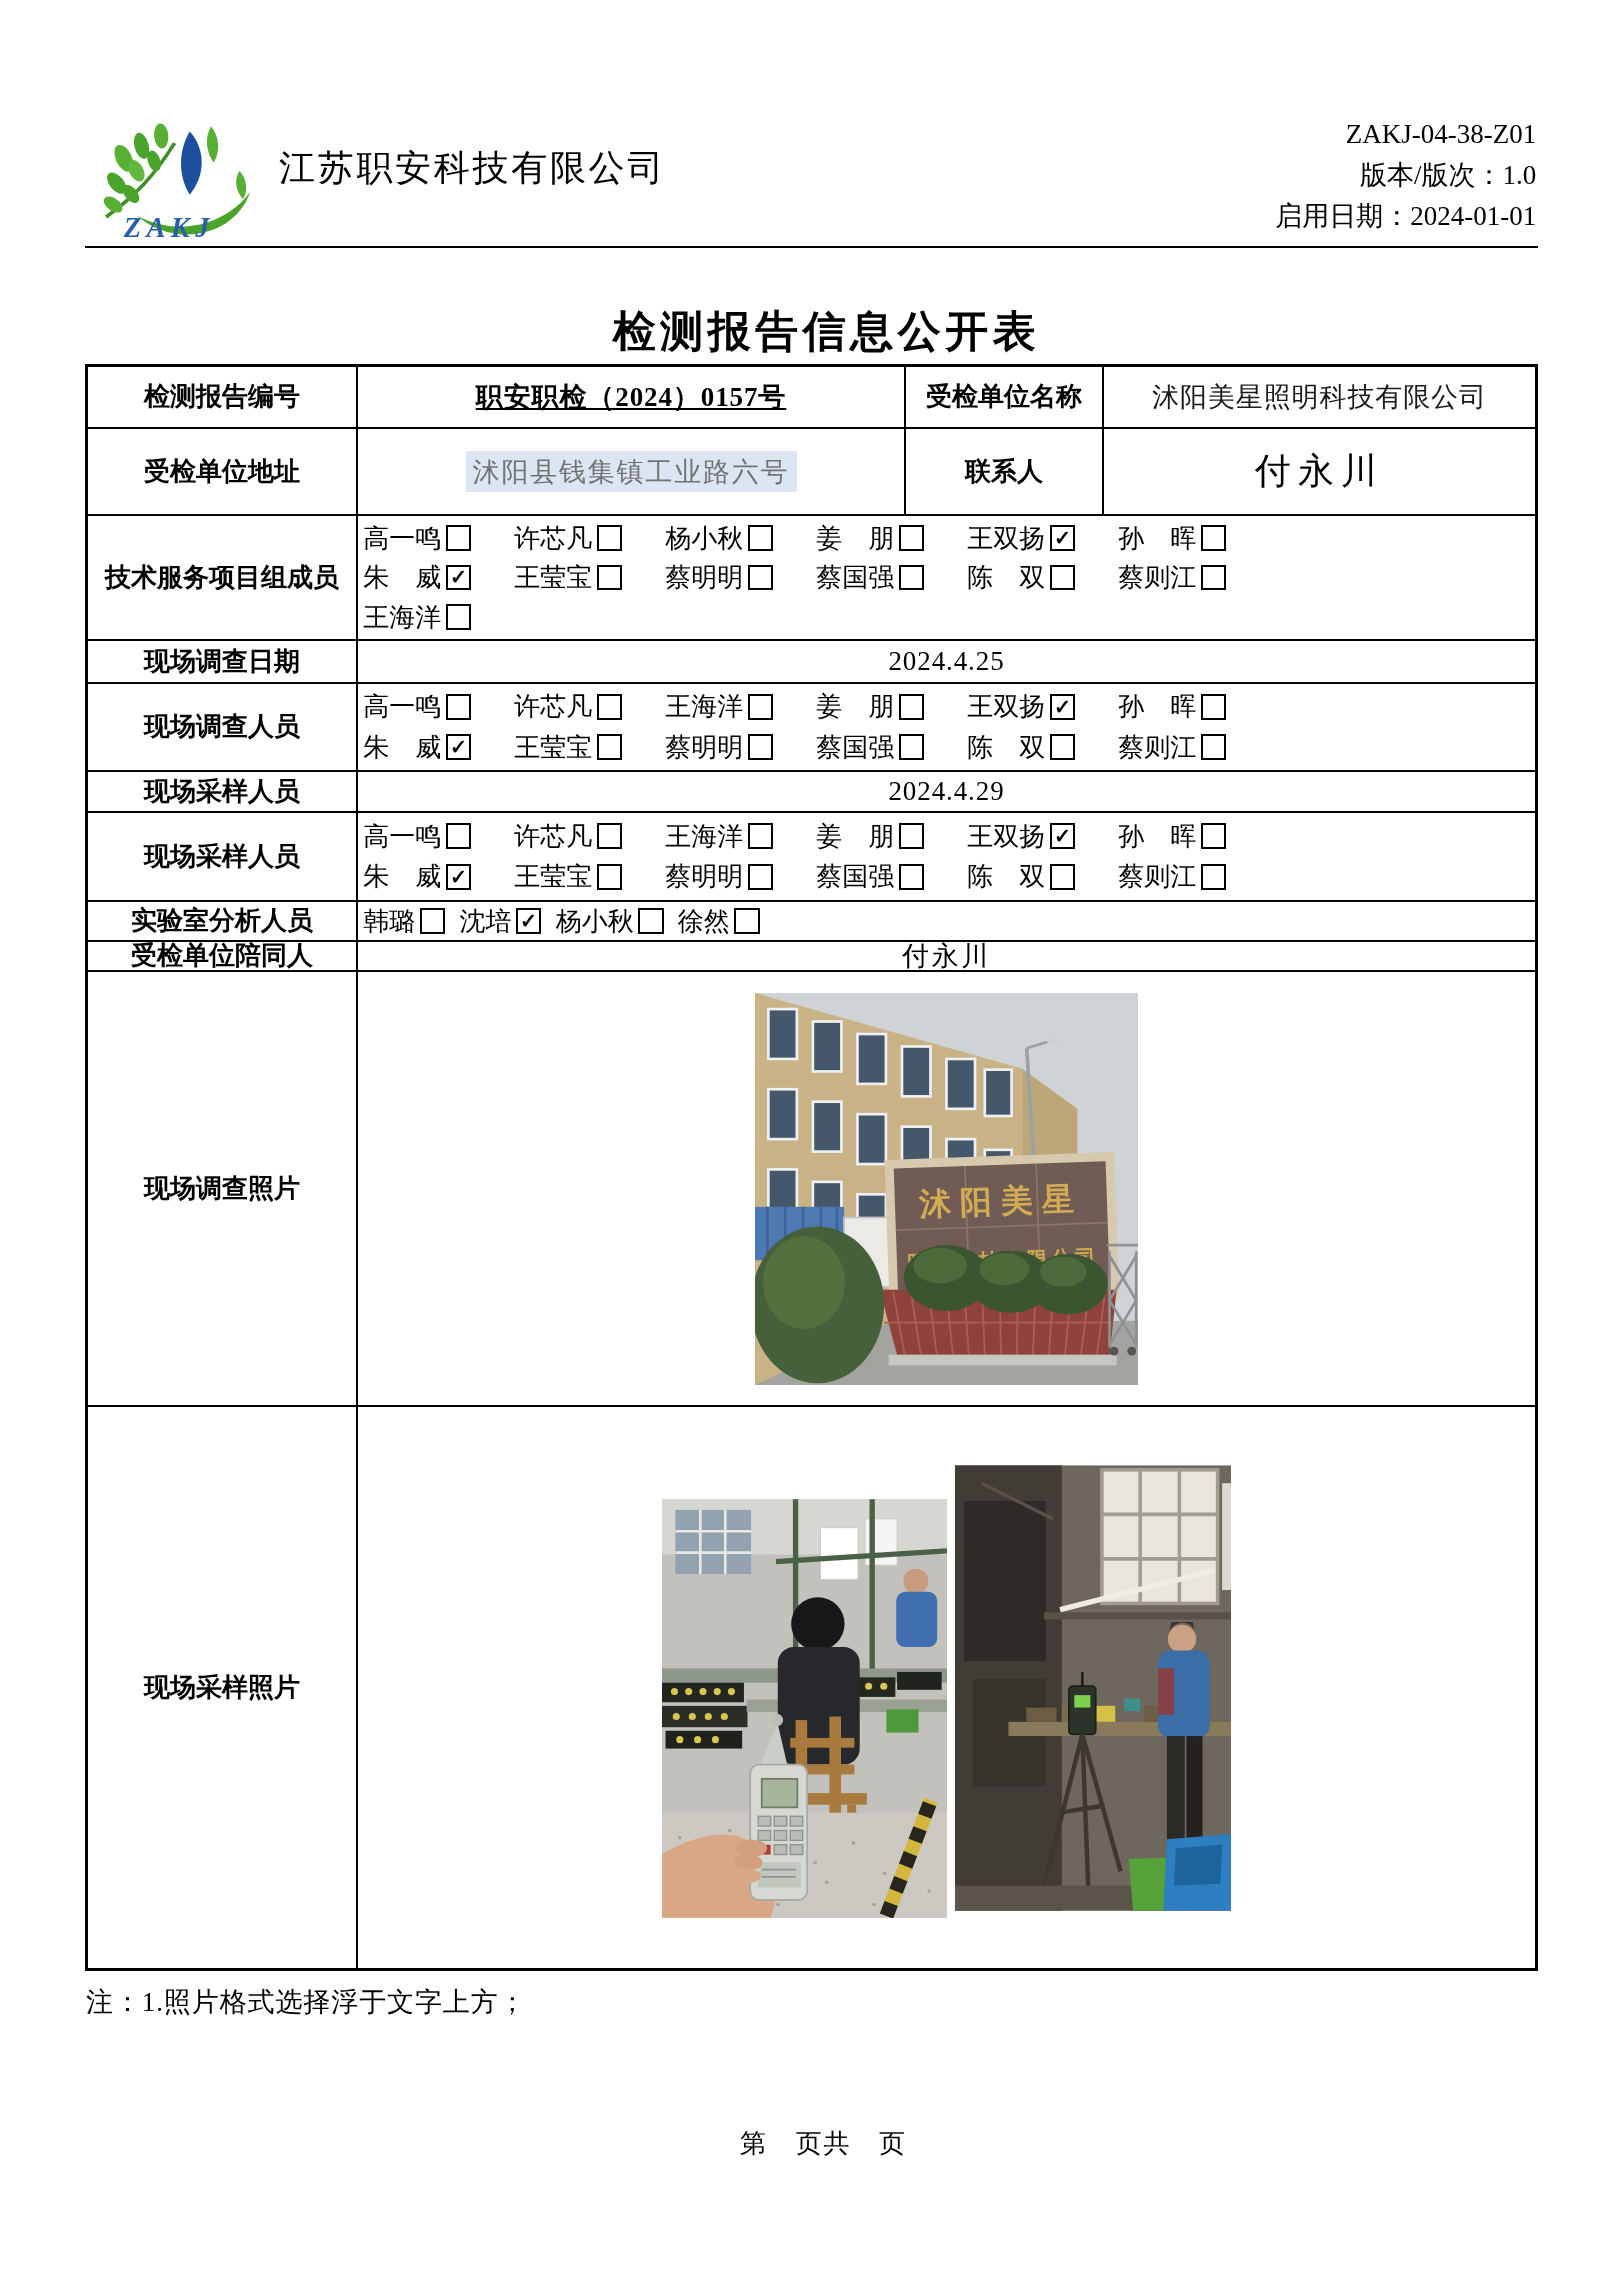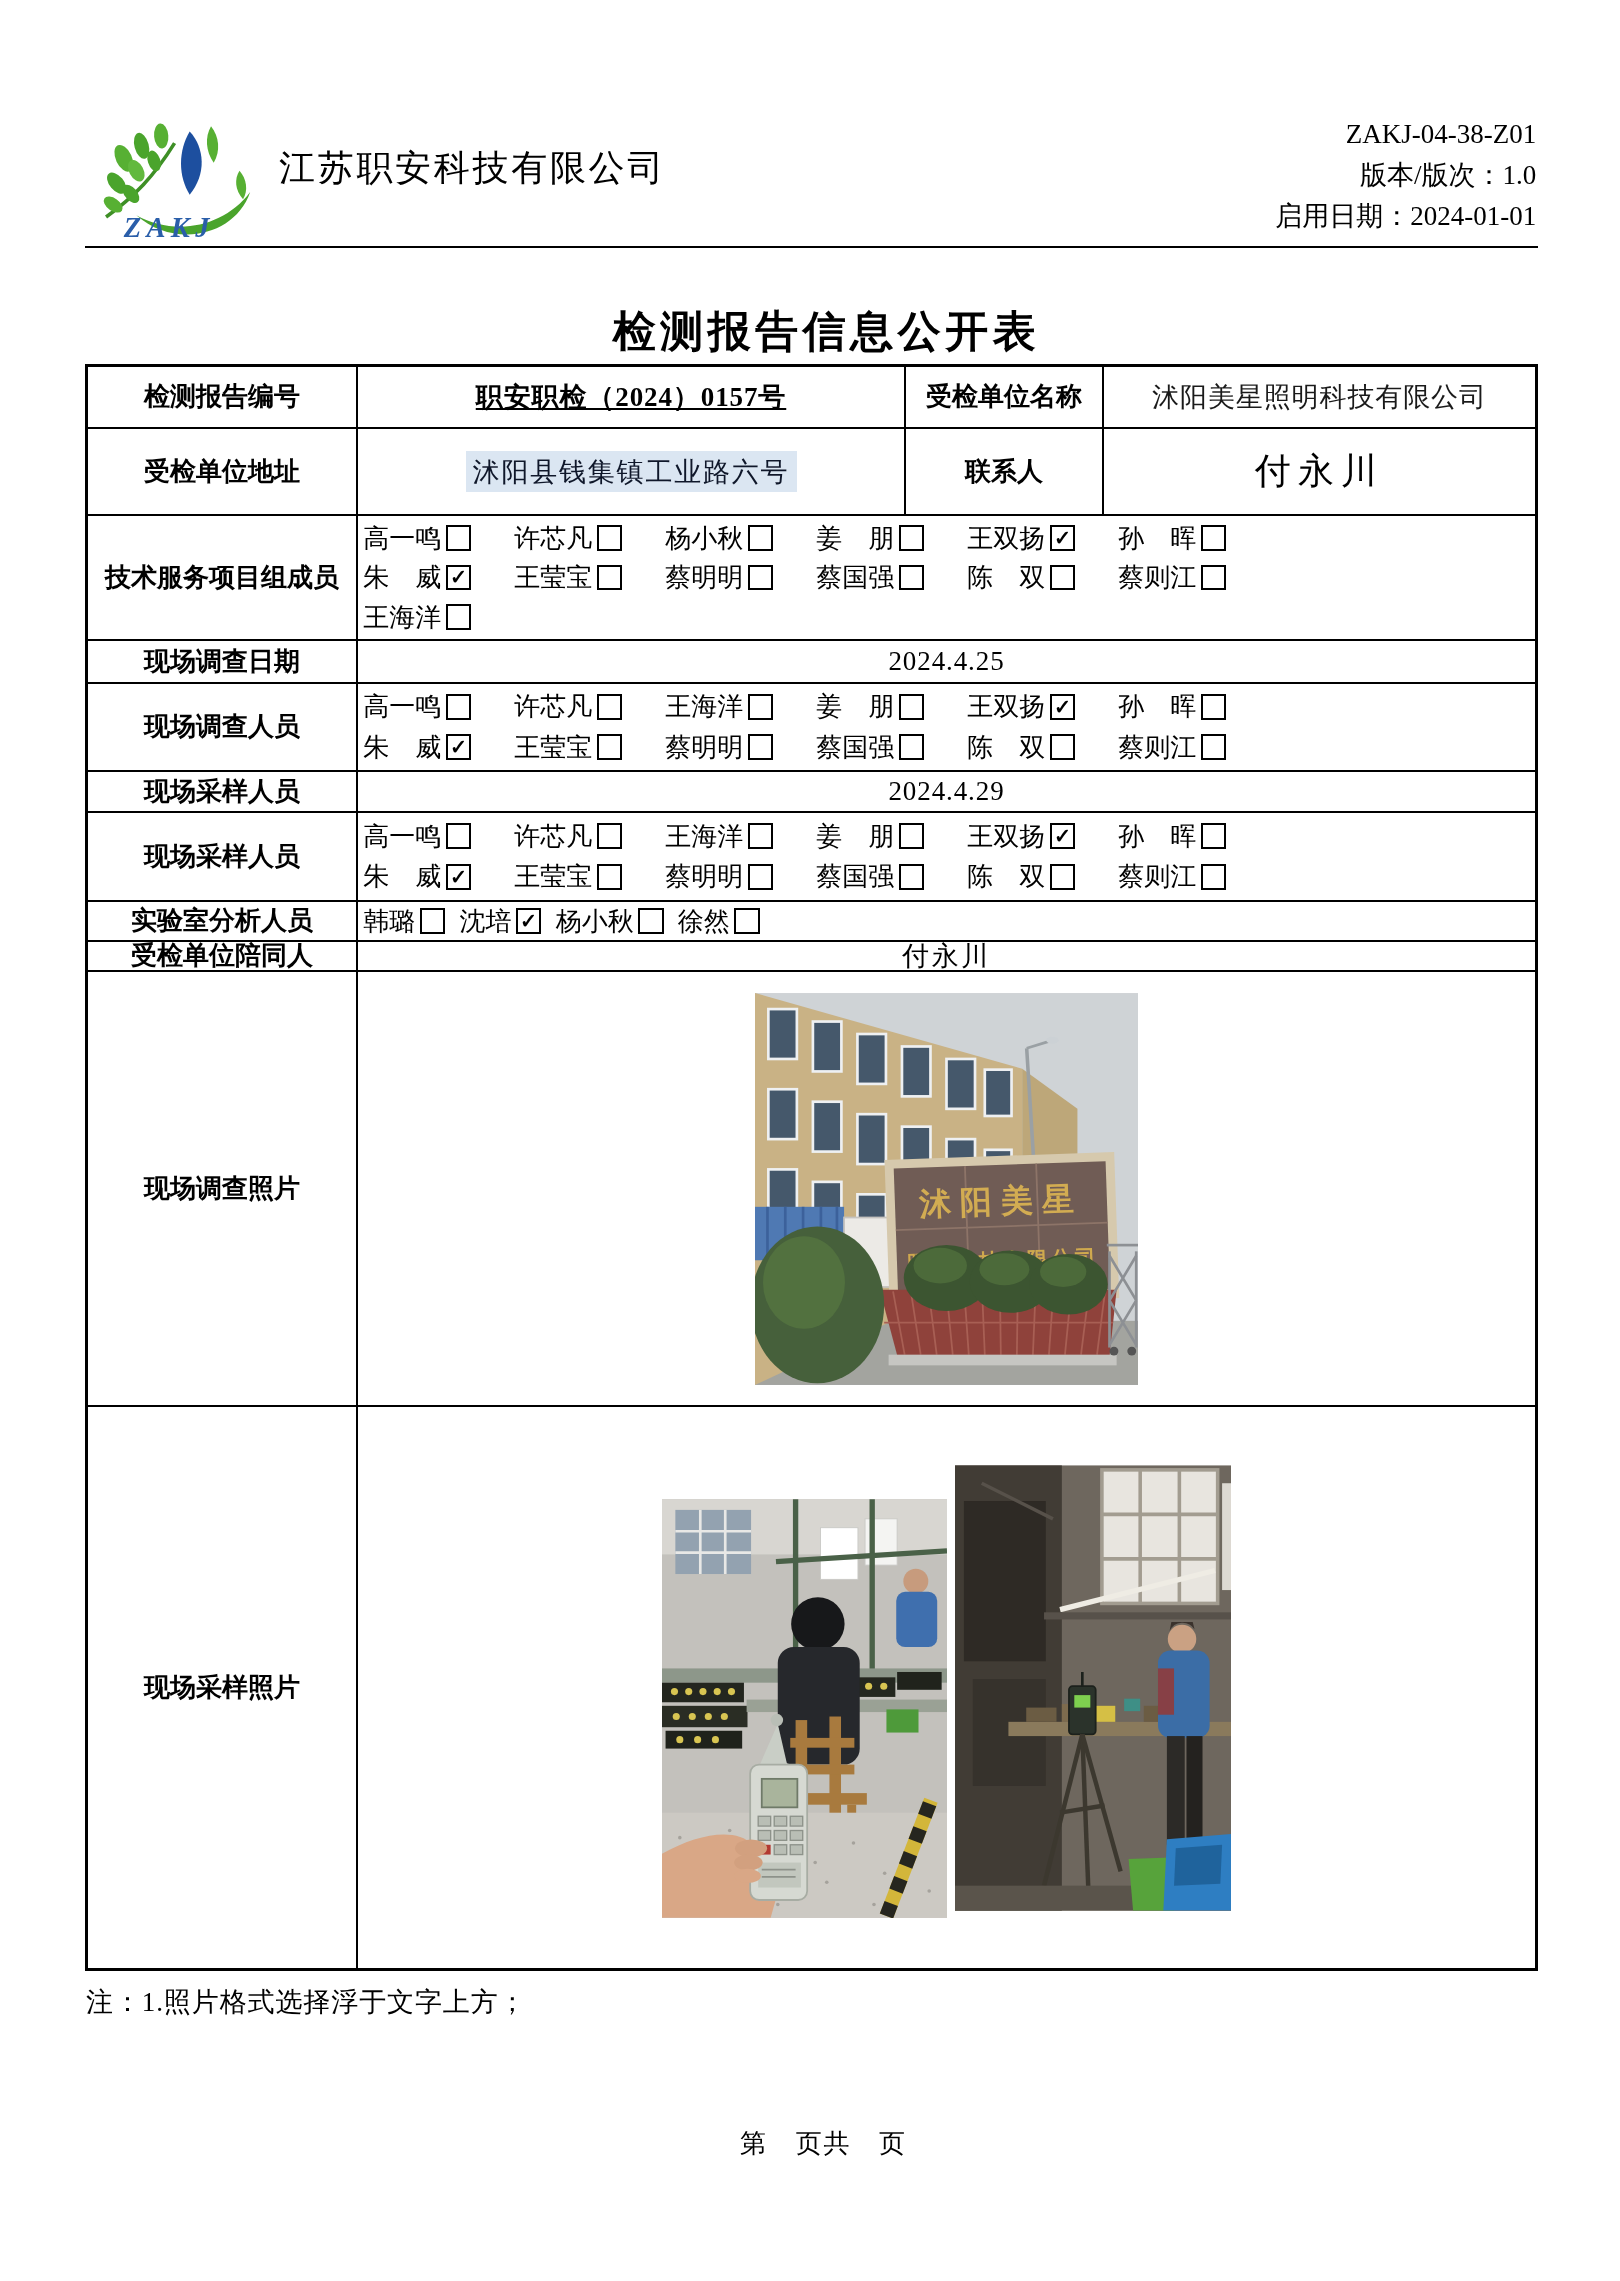--- a/index.html
+++ b/index.html
@@ -24,21 +24,21 @@
   .c1{width:270px;flex:none;}
   .c2{width:548px;flex:none;}
   .c3{width:198px;flex:none;}
   .c4,.cmerge{flex:1;min-width:0;}
   .r1{height:62px}.r2{height:87px}.r3{height:125px}.r4{height:43px}.r5{height:88px}
   .r6{height:41px}.r7{height:89px}.r8{height:40px}.r9{height:30px}.r10{height:435px}.r11{height:561px}
   .label{display:flex;align-items:center;justify-content:center;text-align:center;font-weight:bold;font-size:26px;padding:0 14.3px;line-height:1.45;}
   .vcenter{display:flex;align-items:center;justify-content:center;}
   .report-no{font-weight:bold;font-size:27px;letter-spacing:0.9px;text-decoration:underline;}
   .unit-name{font-size:27px;letter-spacing:0.9px;color:#1a1a1a;}
-  .hl{background:#dbe6f2;padding:2.7px 7.1px;font-size:27px;letter-spacing:1.8px;color:#0f172a;}
+  .hl{background:#dbe6f2;padding:2.7px 7.1px;font-size:27px;letter-spacing:1.8px;color:#737373;}
   .contact-val{font-size:36px;letter-spacing:7.1px;}
   .companion-val{font-size:27px;letter-spacing:2.7px;}
   .date{font-size:27px;letter-spacing:0.9px;}
 
   
   .members{display:flex;flex-direction:column;justify-content:space-evenly;padding-left:5.3px;}
   .member-line{display:flex;align-items:center;}
   .member{display:flex;align-items:center;font-size:26px;white-space:nowrap;}
   .members-grid .member{width:151px;flex:none;}
   .members-compact .member{margin-right:14.3px;width:auto;}

